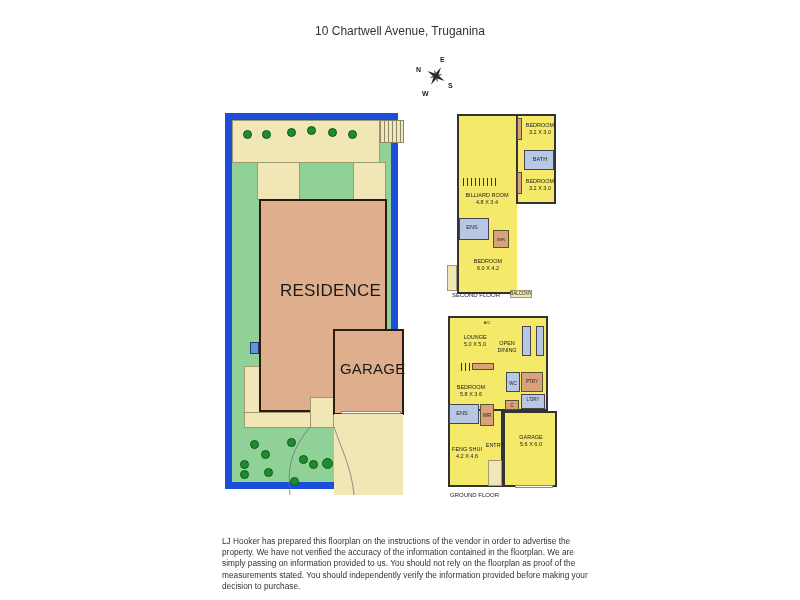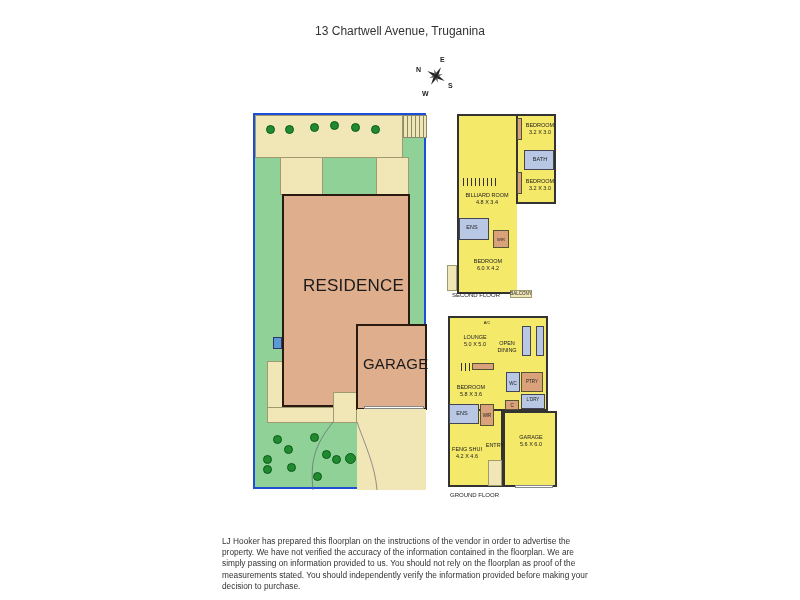--- a/index.html
+++ b/index.html
@@ -2,38 +2,38 @@
 <html><head>
 <meta charset="utf-8">
 <style>
   html, body { margin:0; padding:0; background:#ffffff; }
   body { width:800px; height:600px; position:relative; overflow:hidden; font-family:"Liberation Sans", sans-serif; color:#222; }
   .abs { position:absolute; }
   .title { left:0; width:800px; top:24px; text-align:center; font-size:12px; color:#333; }
   .compass { left:414px; top:58px; width:50px; height:46px; }
   .compass span { position:absolute; font-size:7px; font-weight:bold; color:#222; }
   
-  .site { left:253px; top:113px; width:173px; height:376px; background:#8fd197; border:2px solid #1d4ed8; box-sizing:border-box; }
+  .site { left:225px; top:113px; width:173px; height:376px; background:#8fd197; border:7px solid #1d4ed8; box-sizing:border-box; }
   .paving { background:#f1e6b6; border:1px solid #a09a70; box-sizing:border-box; position:absolute; }
   .tree { position:absolute; width:9px; height:9px; border-radius:50%; background:#1f8a2e; border:1px solid #0e5a1a; box-sizing:border-box; }
   .house { position:absolute; background:#dfae8c; border:2px solid #2b1a10; box-sizing:border-box; }
   .big-label { position:absolute; font-size:17px; color:#1a1a1a; letter-spacing:0.2px; }
   
   .fp { position:absolute; background:#f5e96a; border:2px solid #333; box-sizing:border-box; }
   .room-label { position:absolute; font-size:5.5px; text-align:center; line-height:7px; color:#222; text-transform:uppercase; }
   .wet { position:absolute; background:#b8c8e4; border:1px solid #445; box-sizing:border-box; }
   .robe { position:absolute; background:#d9a27a; border:1px solid #553; box-sizing:border-box; }
   .floor-label { position:absolute; font-size:6px; color:#222; }
   .disclaimer { left:222px; top:536px; width:370px; font-size:8.3px; line-height:11.2px; color:#333; }
   .window { position:absolute; background:#fff; border:1px solid #888; box-sizing:border-box; }
 </style>
 </head>
 <body>
 
-<div class="abs title">13 Chartwell Avenue, Truganina</div>
+<div class="abs title">10 Chartwell Avenue, Truganina</div>
 
 <div class="abs compass">
   <svg width="50" height="46" viewBox="0 0 50 46" style="position:absolute;left:0;top:0">
     <g transform="translate(22,18)">
       <polygon points="0,-10 2,0 0,10 -2,0" fill="#222" transform="rotate(30)"></polygon>
       <polygon points="0,-10 2,0 0,10 -2,0" fill="#222" transform="rotate(-60)"></polygon>
       <polygon points="0,-7 1.5,0 0,7 -1.5,0" fill="#555" transform="rotate(75)"></polygon>
       <polygon points="0,-7 1.5,0 0,7 -1.5,0" fill="#555" transform="rotate(-15)"></polygon>
       <circle r="2" fill="#222"></circle>
     </g>

